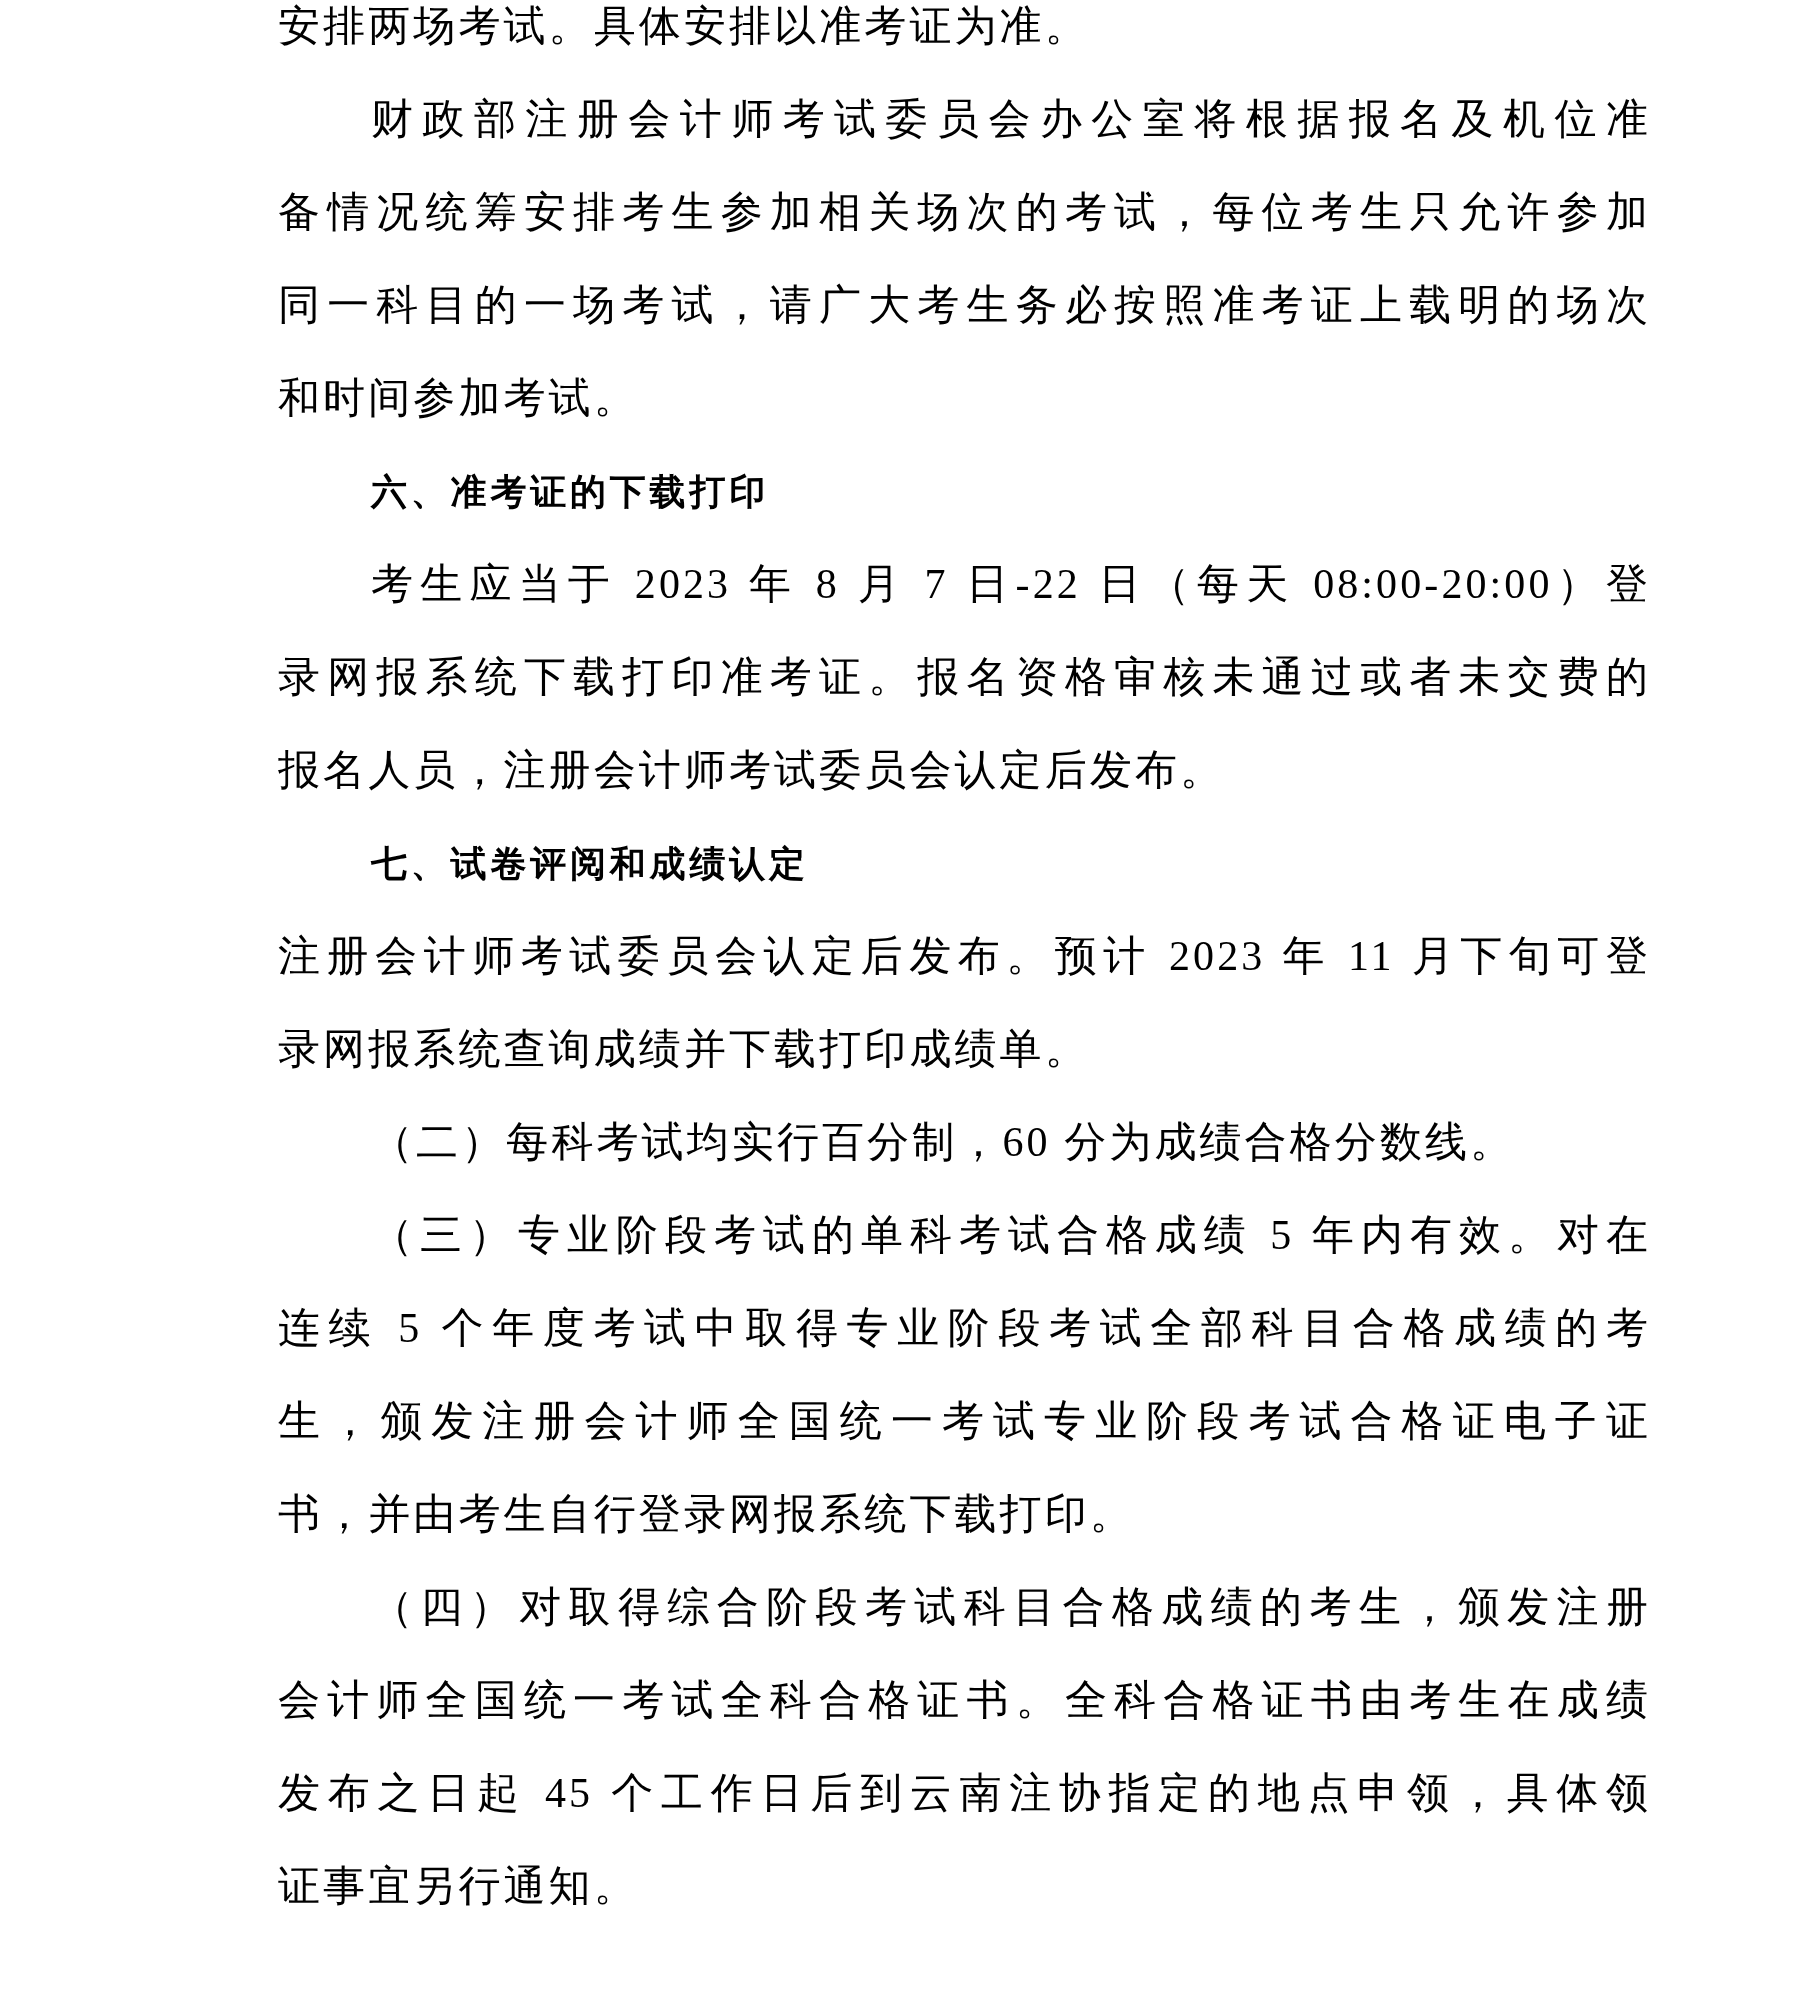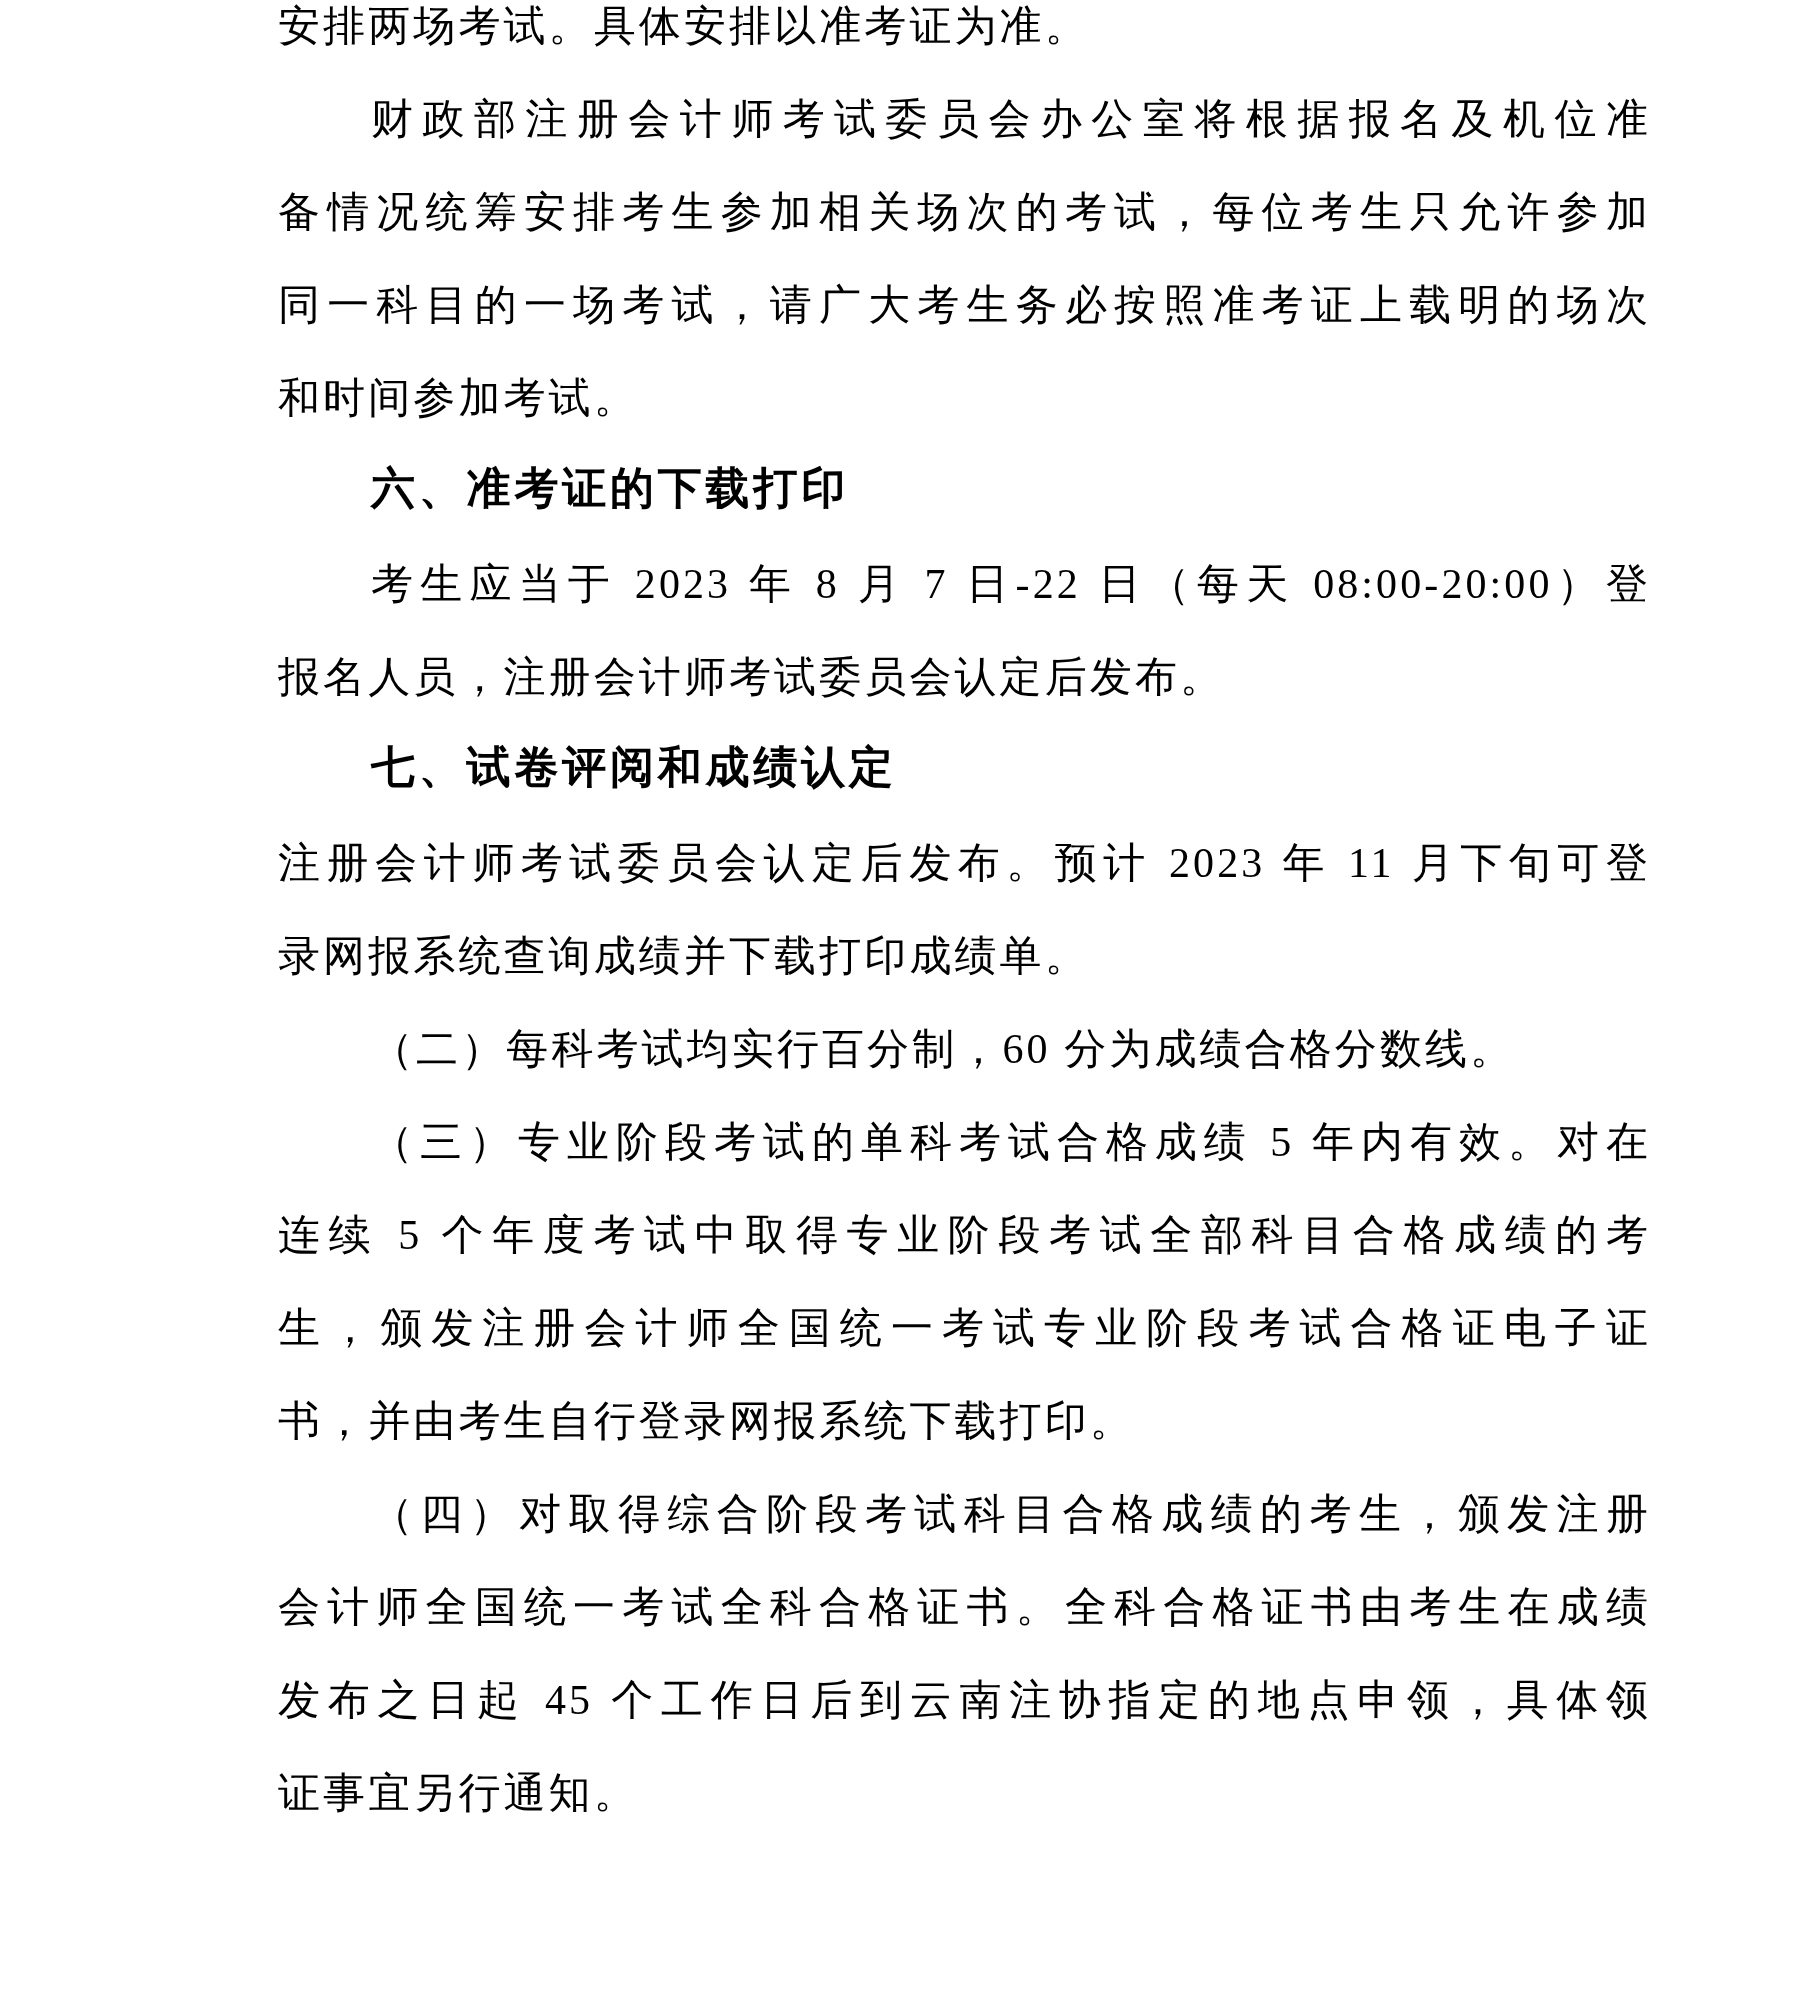--- a/index.html
+++ b/index.html
@@ -32,38 +32,39 @@
   .line.indent {
     text-indent: 93px;
   }
   .line.just {
     text-align: justify;
     text-align-last: justify;
     text-justify: inter-character;
     font-family: Liberation Serif, serif;
   }
   .line.heading {
-    font-family: Liberation Mono, monospace;
+    font-family: Liberation Sans, sans-serif;
     font-weight: 700;
-    font-size: 44px;
+    font-size: 36px;
     letter-spacing: 3.8px;
   }
 </style>
 </head>
 <body>
 
 <div class="page">
   <div class="text-block">
       <div class="line">安排两场考试。具体安排以准考证为准。</div>
       <div class="line indent just">财政部注册会计师考试委员会办公室将根据报名及机位准</div>
       <div class="line just">备情况统筹安排考生参加相关场次的考试，每位考生只允许参加</div>
       <div class="line just">同一科目的一场考试，请广大考生务必按照准考证上载明的场次</div>
       <div class="line">和时间参加考试。</div>
       <div class="line indent heading">六、准考证的下载打印</div>
       <div class="line indent just">考生应当于 2023 年 8 月 7 日-22 日（每天 08:00-20:00）登</div>
+      <div class="line just">录网报系统下载打印准考证。报名资格审核未通过或者未交费的</div>
       <div class="line">报名人员，注册会计师考试委员会认定后发布。</div>
       <div class="line indent heading">七、试卷评阅和成绩认定</div>
       <div class="line just">注册会计师考试委员会认定后发布。预计 2023 年 11 月下旬可登</div>
       <div class="line">录网报系统查询成绩并下载打印成绩单。</div>
       <div class="line indent">（二）每科考试均实行百分制，60 分为成绩合格分数线。</div>
       <div class="line indent just">（三）专业阶段考试的单科考试合格成绩 5 年内有效。对在</div>
       <div class="line just">连续 5 个年度考试中取得专业阶段考试全部科目合格成绩的考</div>
       <div class="line just">生，颁发注册会计师全国统一考试专业阶段考试合格证电子证</div>
       <div class="line">书，并由考生自行登录网报系统下载打印。</div>
       <div class="line indent just">（四）对取得综合阶段考试科目合格成绩的考生，颁发注册</div>

